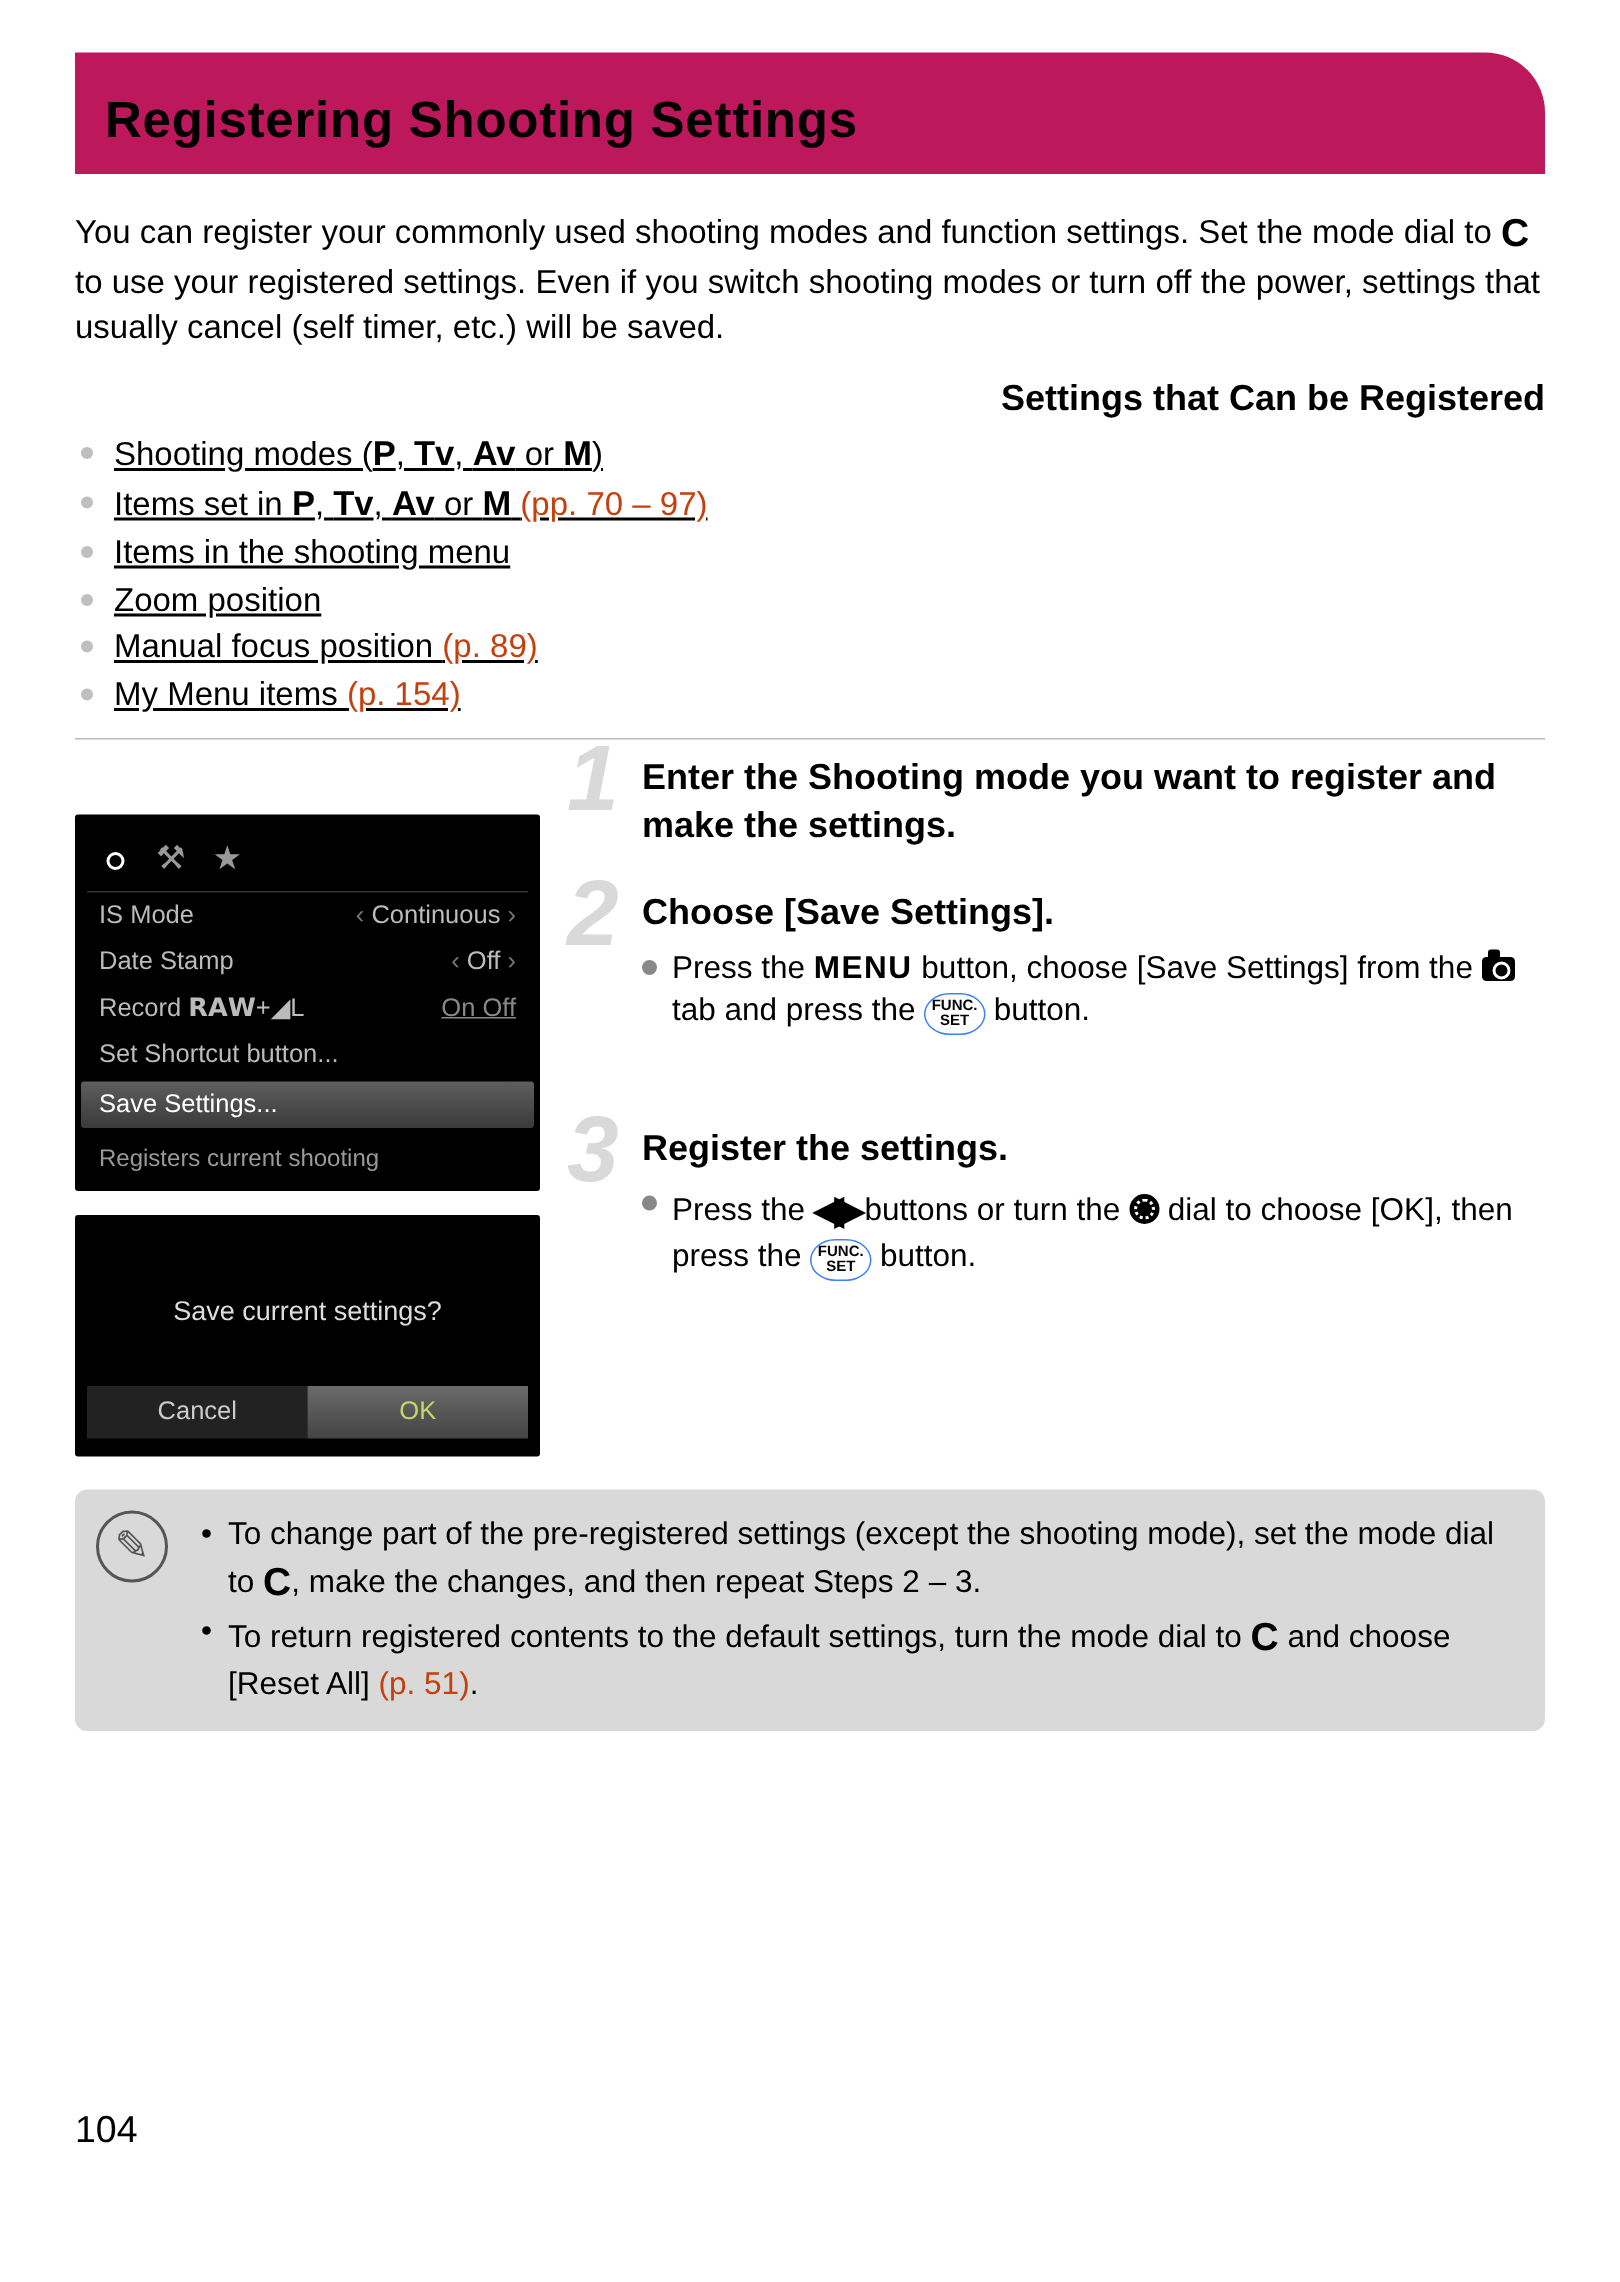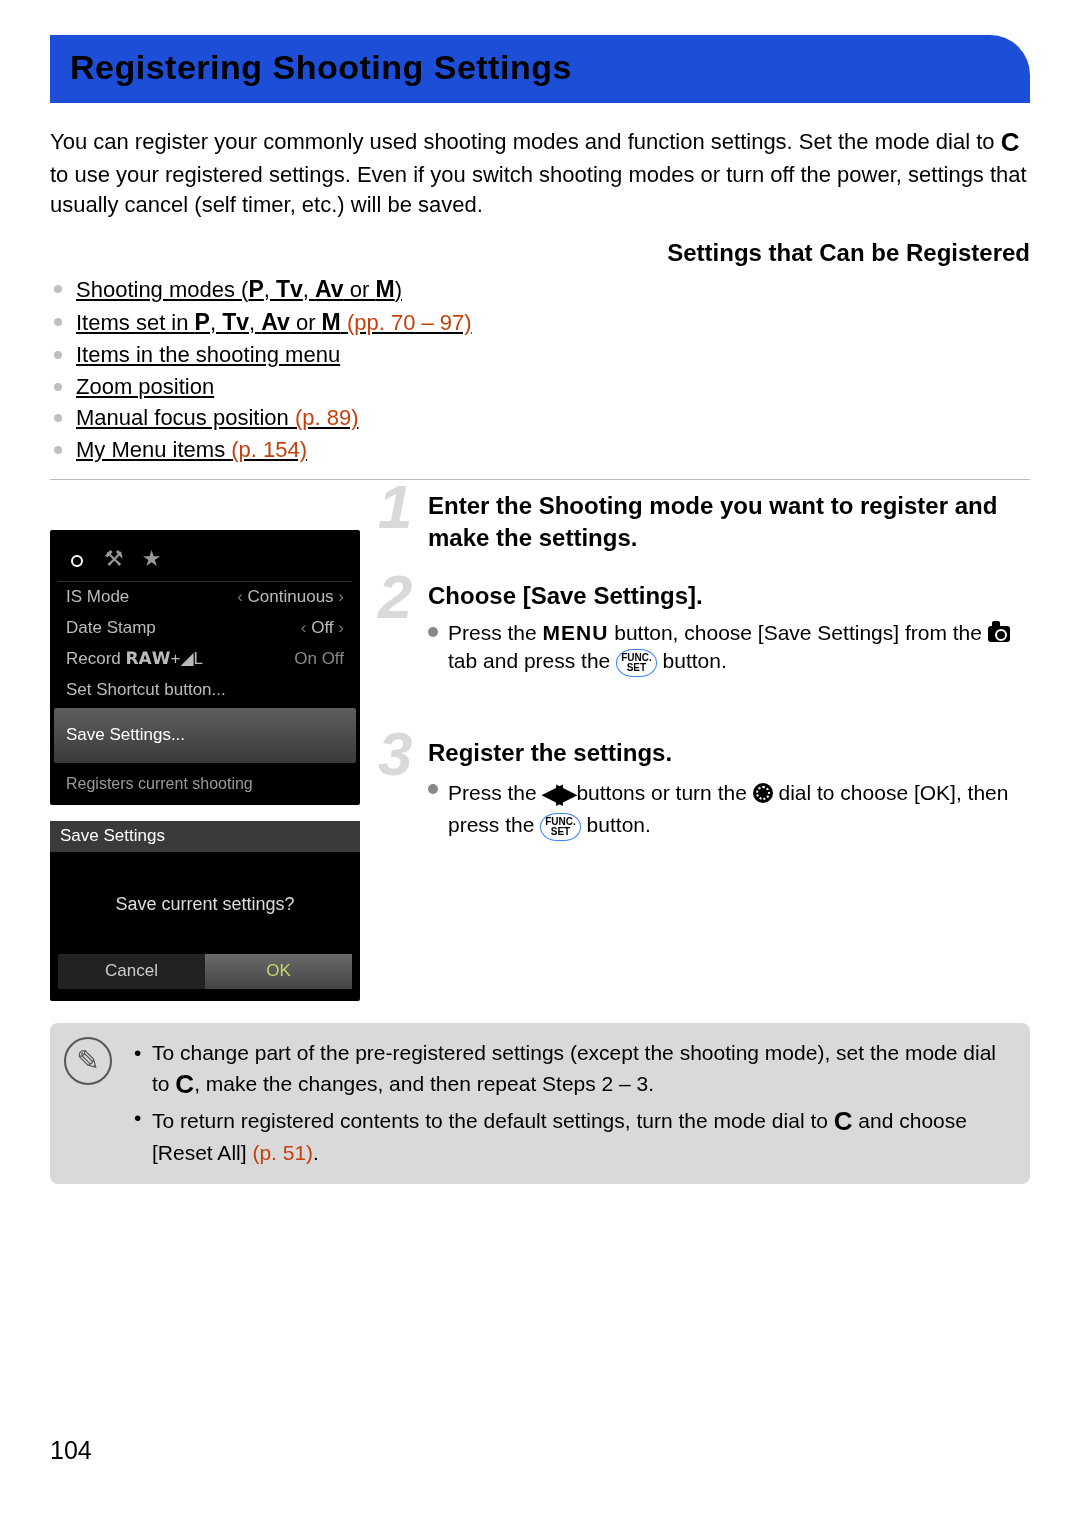--- a/index.html
+++ b/index.html
@@ -6,23 +6,23 @@
   body {
     font-family: Arial, Helvetica, sans-serif;
     background: #fff;
     width: 1080px;
     padding: 35px 50px 60px 50px;
     font-size: 22px;
     line-height: 1.35;
     color: #000;
   }
   .title-bar {
-    background: #1d4ed8;
+    background: #be185d;
     border-top-right-radius: 40px;
-    padding: 10px 20px 12px 20px;
+    padding: 23px 20px 12px 20px;
     margin-bottom: 22px;
   }
   .title-bar h1 {
     font-size: 34px;
     font-weight: 900;
     letter-spacing: 0.5px;
     font-family: Arial Black, Arial, sans-serif;
   }
   p.intro { margin-bottom: 18px; font-size: 22px; }
   .inline-c {
@@ -70,21 +70,21 @@
   .lcd .tabs { display:flex; gap: 18px; padding: 4px 6px 8px 6px; border-bottom: 1px solid #333; align-items:center;}
   .lcd .tab { color: #999; font-size: 22px; }
   .lcd .tab.active { color: #fff; }
   .lcd .row { display: flex; justify-content: space-between; padding: 4px 8px; color: #bbb; }
   .lcd .row .k { }
   .lcd .row .v::before { content: "‹ "; color:#777; }
   .lcd .row.sel {
     background: linear-gradient(#5e5e5e,#3a3a3a);
     color: #fff;
     margin: 2px -4px;
-    padding: 16px 12px;
+    padding: 4px 12px;
     border-radius: 2px;
   }
   .lcd .hint { color:#999; padding: 8px 8px 0 8px; font-size:16px; }
 
   .lcd2 {
     background: #000; color:#ddd; border-radius:2px; font-size:17px; padding: 12px 8px; margin-top: 16px;
   }
   .lcd2 .hdr { background:#3a3a3a; color:#fff; padding: 4px 10px; margin:-12px -8px 0 -8px; }
   .lcd2 .q { text-align:center; padding: 40px 0 38px 0; font-size:18px; }
   .lcd2 .btns { display:flex; }
@@ -192,33 +192,32 @@
       <div class="row">
           <span class="k">IS Mode</span>
           <span class="v arrow-right">Continuous</span>
         </div>
       <div class="row">
           <span class="k">Date Stamp</span>
           <span class="v arrow-right">Off</span>
         </div>
       <div class="row">
           <span class="k">Record 𝗥𝗔𝗪+◢L</span>
-          <span style="color:#888;">On   Off</span>
+          <span style="color:#888;text-decoration:underline;">On   Off</span>
         </div>
       <div class="row">
           <span class="k">Set Shortcut button...</span>
         </div>
       <div class="row sel">
           <span class="k">Save Settings...</span>
         </div>
       <div class="hint">Registers current shooting</div>
     </div>
 
     <div class="lcd2">
-      <div class="hdr">Save Settings</div>
       <div class="q">Save current settings?</div>
       <div class="btns">
         <div class="cancel">Cancel</div>
         <div class="ok">OK</div>
       </div>
     </div>
   </div>
 
   <div class="steps-col">
     <div class="step">

